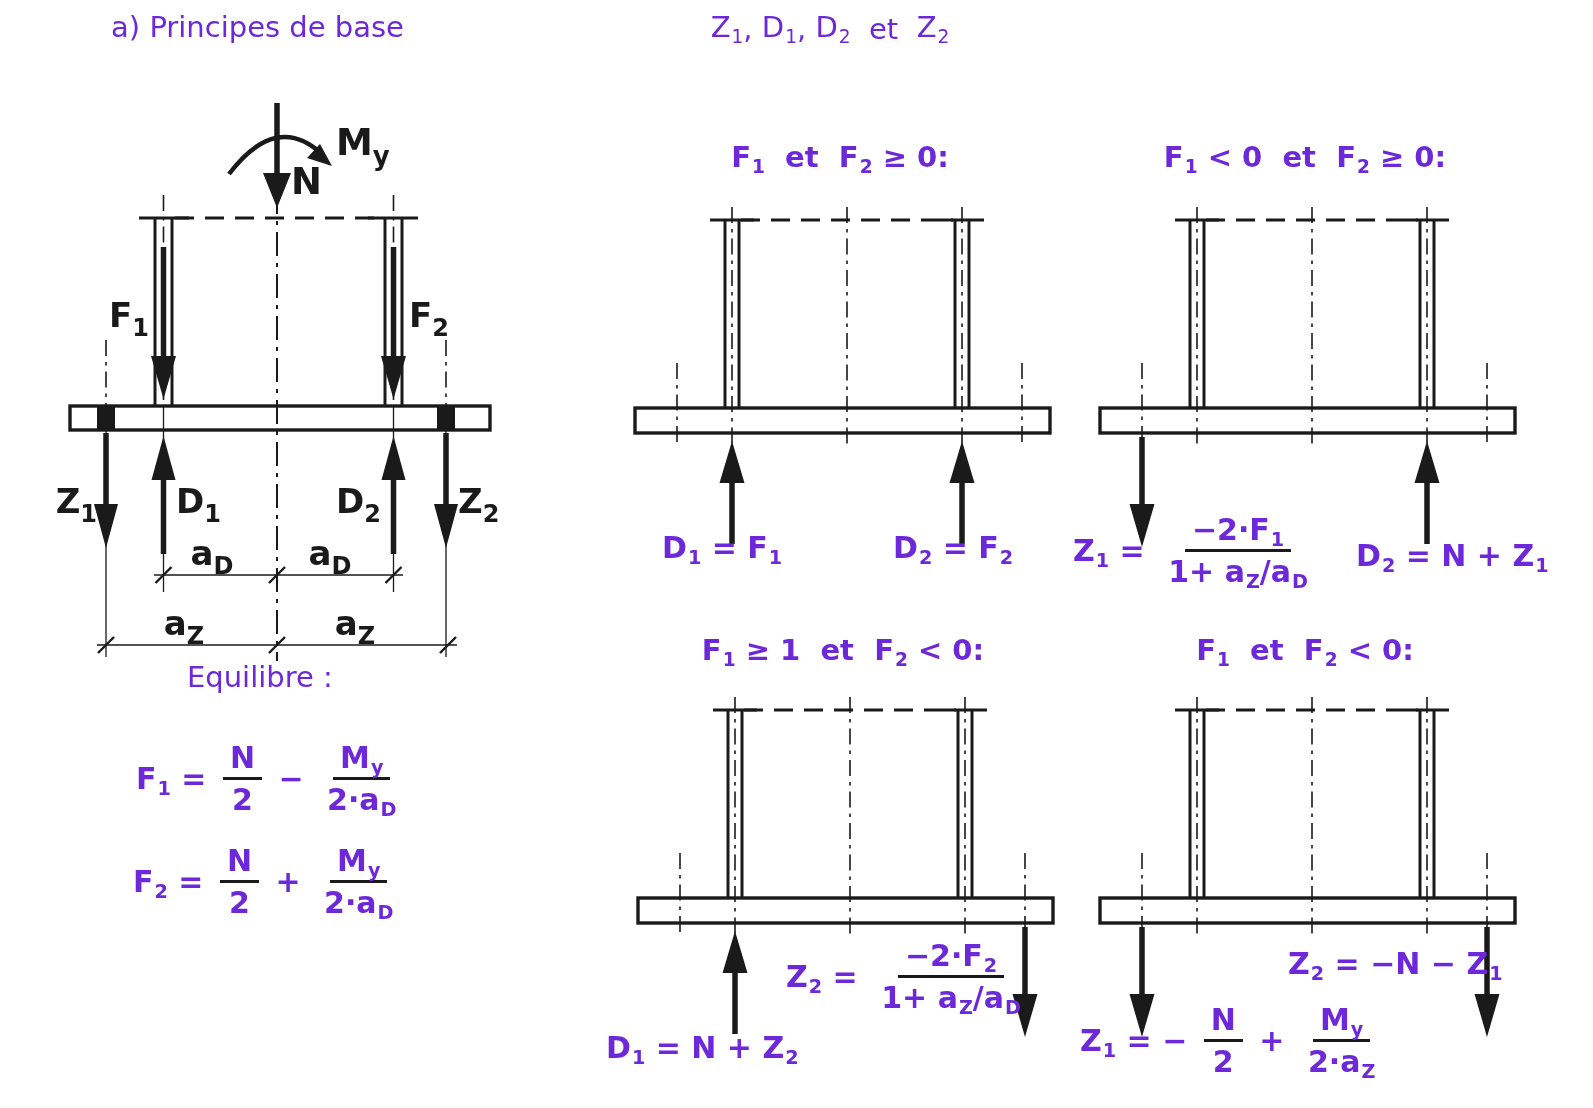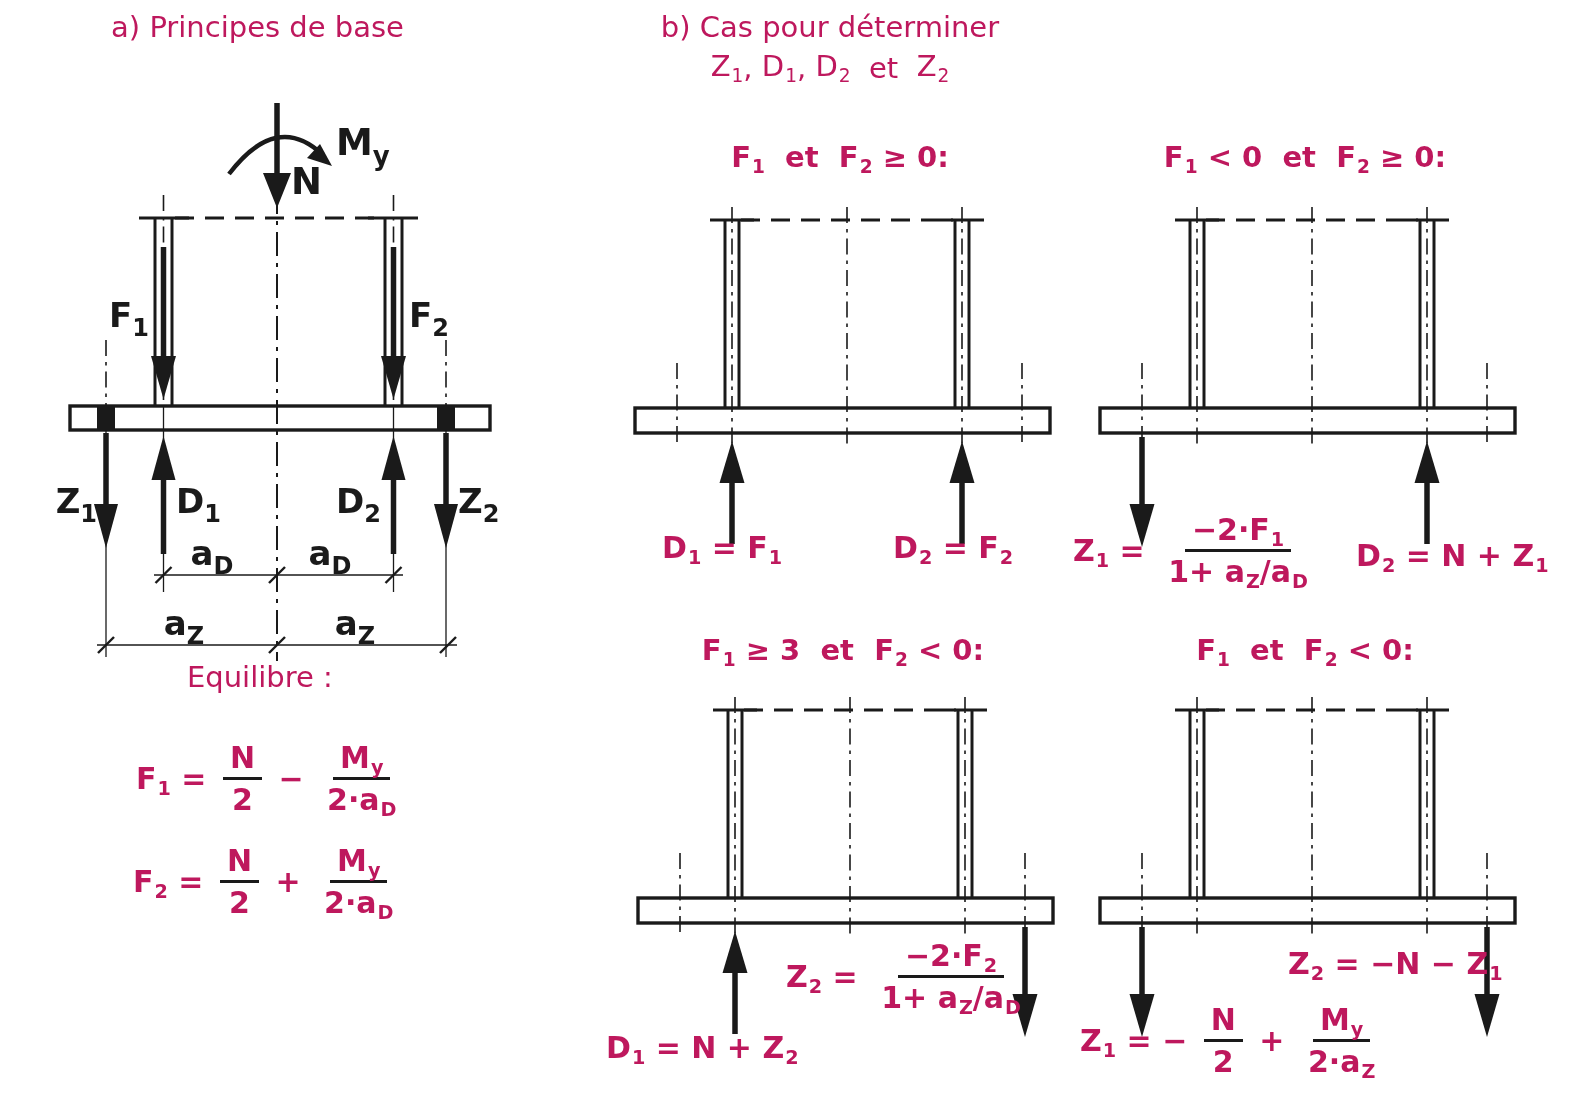--- a/index.html
+++ b/index.html
@@ -1,17 +1,17 @@
 <!DOCTYPE html>
 <html><head>
 <meta charset="utf-8">
 <style>
   html,body{margin:0;padding:0;background:#ffffff;}
   .page{position:relative;width:1593px;height:1108px;background:#ffffff;
-        font-family:"DejaVu Sans","Liberation Sans",sans-serif;color:#be185d;overflow:hidden;}
+        font-family:"DejaVu Sans","Liberation Sans",sans-serif;color:#6d28d9;overflow:hidden;}
 
   
   .ttl{position:absolute;text-align:center;font-size:29px;line-height:39px;font-weight:400;}
   .heading{position:absolute;font-size:29px;font-weight:400;}
   .case-title{position:absolute;width:440px;text-align:center;font-size:29px;font-weight:700;}
 
   
   .fml{display:inline-flex;align-items:center;white-space:pre;font-weight:600;}
   .fml-abs{position:absolute;font-size:30px;}
   .case-title .fml{font-weight:700;}
@@ -164,21 +164,20 @@
       <text class="lbl" x="184" y="540" text-anchor="middle"><tspan>a</tspan><tspan class="sub" dy="9">Z</tspan></text>
       <text class="lbl" x="355" y="540" text-anchor="middle"><tspan>a</tspan><tspan class="sub" dy="9">Z</tspan></text>
     </g>
   </svg>
 
   <div class="heading" style="left:175px;top:660px;margin-left:12px;">Equilibre :</div>
   <span class="fml fml-abs" style="left:136px;top:740px;"><span class="sb"><span>F</span><span class="s">1</span></span><span> = </span><span class="frac"><span class="num"><span>N</span></span><span class="den"><span>2</span></span></span><span> − </span><span class="frac"><span class="num"><span class="sb"><span>M</span><span class="s">y</span></span></span><span class="den"><span>2·</span><span class="sb"><span>a</span><span class="s">D</span></span></span></span></span>
   <span class="fml fml-abs" style="left:133px;top:843px;"><span class="sb"><span>F</span><span class="s">2</span></span><span> = </span><span class="frac"><span class="num"><span>N</span></span><span class="den"><span>2</span></span></span><span> + </span><span class="frac"><span class="num"><span class="sb"><span>M</span><span class="s">y</span></span></span><span class="den"><span>2·</span><span class="sb"><span>a</span><span class="s">D</span></span></span></span></span>
 
   <div class="ttl" style="left:620px;top:8px;width:420px;">
-    <div>b) Cas pour déterminer</div>
     <div><span class="fml" style="font-weight:400;"><span class="sb"><span>Z</span><span class="s">1</span></span><span>, </span><span class="sb"><span>D</span><span class="s">1</span></span><span>, </span><span class="sb"><span>D</span><span class="s">2</span></span><span>  et  </span><span class="sb"><span>Z</span><span class="s">2</span></span></span></div>
   </div>
 
   <div class="case-title" style="left:620px;top:140px;"><span class="fml"><span class="sb"><span>F</span><span class="s">1</span></span><span>  et  </span><span class="sb"><span>F</span><span class="s">2</span></span><span> ≥ 0:</span></span></div>
   <svg viewBox="0 0 440 415" style="left:620px;top:195px;width:440px;height:415px;">
     <use href="#case-frame"></use>
     <use href="#arrow-up" x="112"></use>
     <use href="#arrow-up" x="342"></use>
   </svg>
   <span class="fml fml-abs" style="left:662px;top:530px;"><span class="sb"><span>D</span><span class="s">1</span></span><span> = </span><span class="sb"><span>F</span><span class="s">1</span></span></span>
@@ -186,21 +185,21 @@
 
   <div class="case-title" style="left:1085px;top:140px;"><span class="fml"><span class="sb"><span>F</span><span class="s">1</span></span><span> &lt; 0  et  </span><span class="sb"><span>F</span><span class="s">2</span></span><span> ≥ 0:</span></span></div>
   <svg viewBox="0 0 440 415" style="left:1085px;top:195px;width:440px;height:415px;">
     <use href="#case-frame"></use>
     <use href="#arrow-down" x="57"></use>
     <use href="#arrow-up" x="342"></use>
   </svg>
   <span class="fml fml-abs" style="left:1073px;top:512px;"><span class="sb"><span>Z</span><span class="s">1</span></span><span> = </span><span class="frac"><span class="num"><span>−2·</span><span class="sb"><span>F</span><span class="s">1</span></span></span><span class="den"><span>1+ </span><span class="sb"><span>a</span><span class="s">Z</span></span><span>/</span><span class="sb"><span>a</span><span class="s">D</span></span></span></span></span>
   <span class="fml fml-abs" style="left:1356px;top:538px;"><span class="sb"><span>D</span><span class="s">2</span></span><span> = N + </span><span class="sb"><span>Z</span><span class="s">1</span></span></span>
 
-  <div class="case-title" style="left:623px;top:633px;"><span class="fml"><span class="sb"><span>F</span><span class="s">1</span></span><span> ≥ 3  et  </span><span class="sb"><span>F</span><span class="s">2</span></span><span> &lt; 0:</span></span></div>
+  <div class="case-title" style="left:623px;top:633px;"><span class="fml"><span class="sb"><span>F</span><span class="s">1</span></span><span> ≥ 1  et  </span><span class="sb"><span>F</span><span class="s">2</span></span><span> &lt; 0:</span></span></div>
   <svg viewBox="0 0 440 415" style="left:623px;top:685px;width:440px;height:415px;">
     <use href="#case-frame"></use>
     <use href="#arrow-up" x="112"></use>
     <use href="#arrow-down" x="402"></use>
   </svg>
   <span class="fml fml-abs" style="left:786px;top:938px;"><span class="sb"><span>Z</span><span class="s">2</span></span><span> = </span><span class="frac"><span class="num"><span>−2·</span><span class="sb"><span>F</span><span class="s">2</span></span></span><span class="den"><span>1+ </span><span class="sb"><span>a</span><span class="s">Z</span></span><span>/</span><span class="sb"><span>a</span><span class="s">D</span></span></span></span></span>
   <span class="fml fml-abs" style="left:606px;top:1030px;"><span class="sb"><span>D</span><span class="s">1</span></span><span> = N + </span><span class="sb"><span>Z</span><span class="s">2</span></span></span>
 
   <div class="case-title" style="left:1085px;top:633px;"><span class="fml"><span class="sb"><span>F</span><span class="s">1</span></span><span>  et  </span><span class="sb"><span>F</span><span class="s">2</span></span><span> &lt; 0:</span></span></div>
   <svg viewBox="0 0 440 415" style="left:1085px;top:685px;width:440px;height:415px;">

